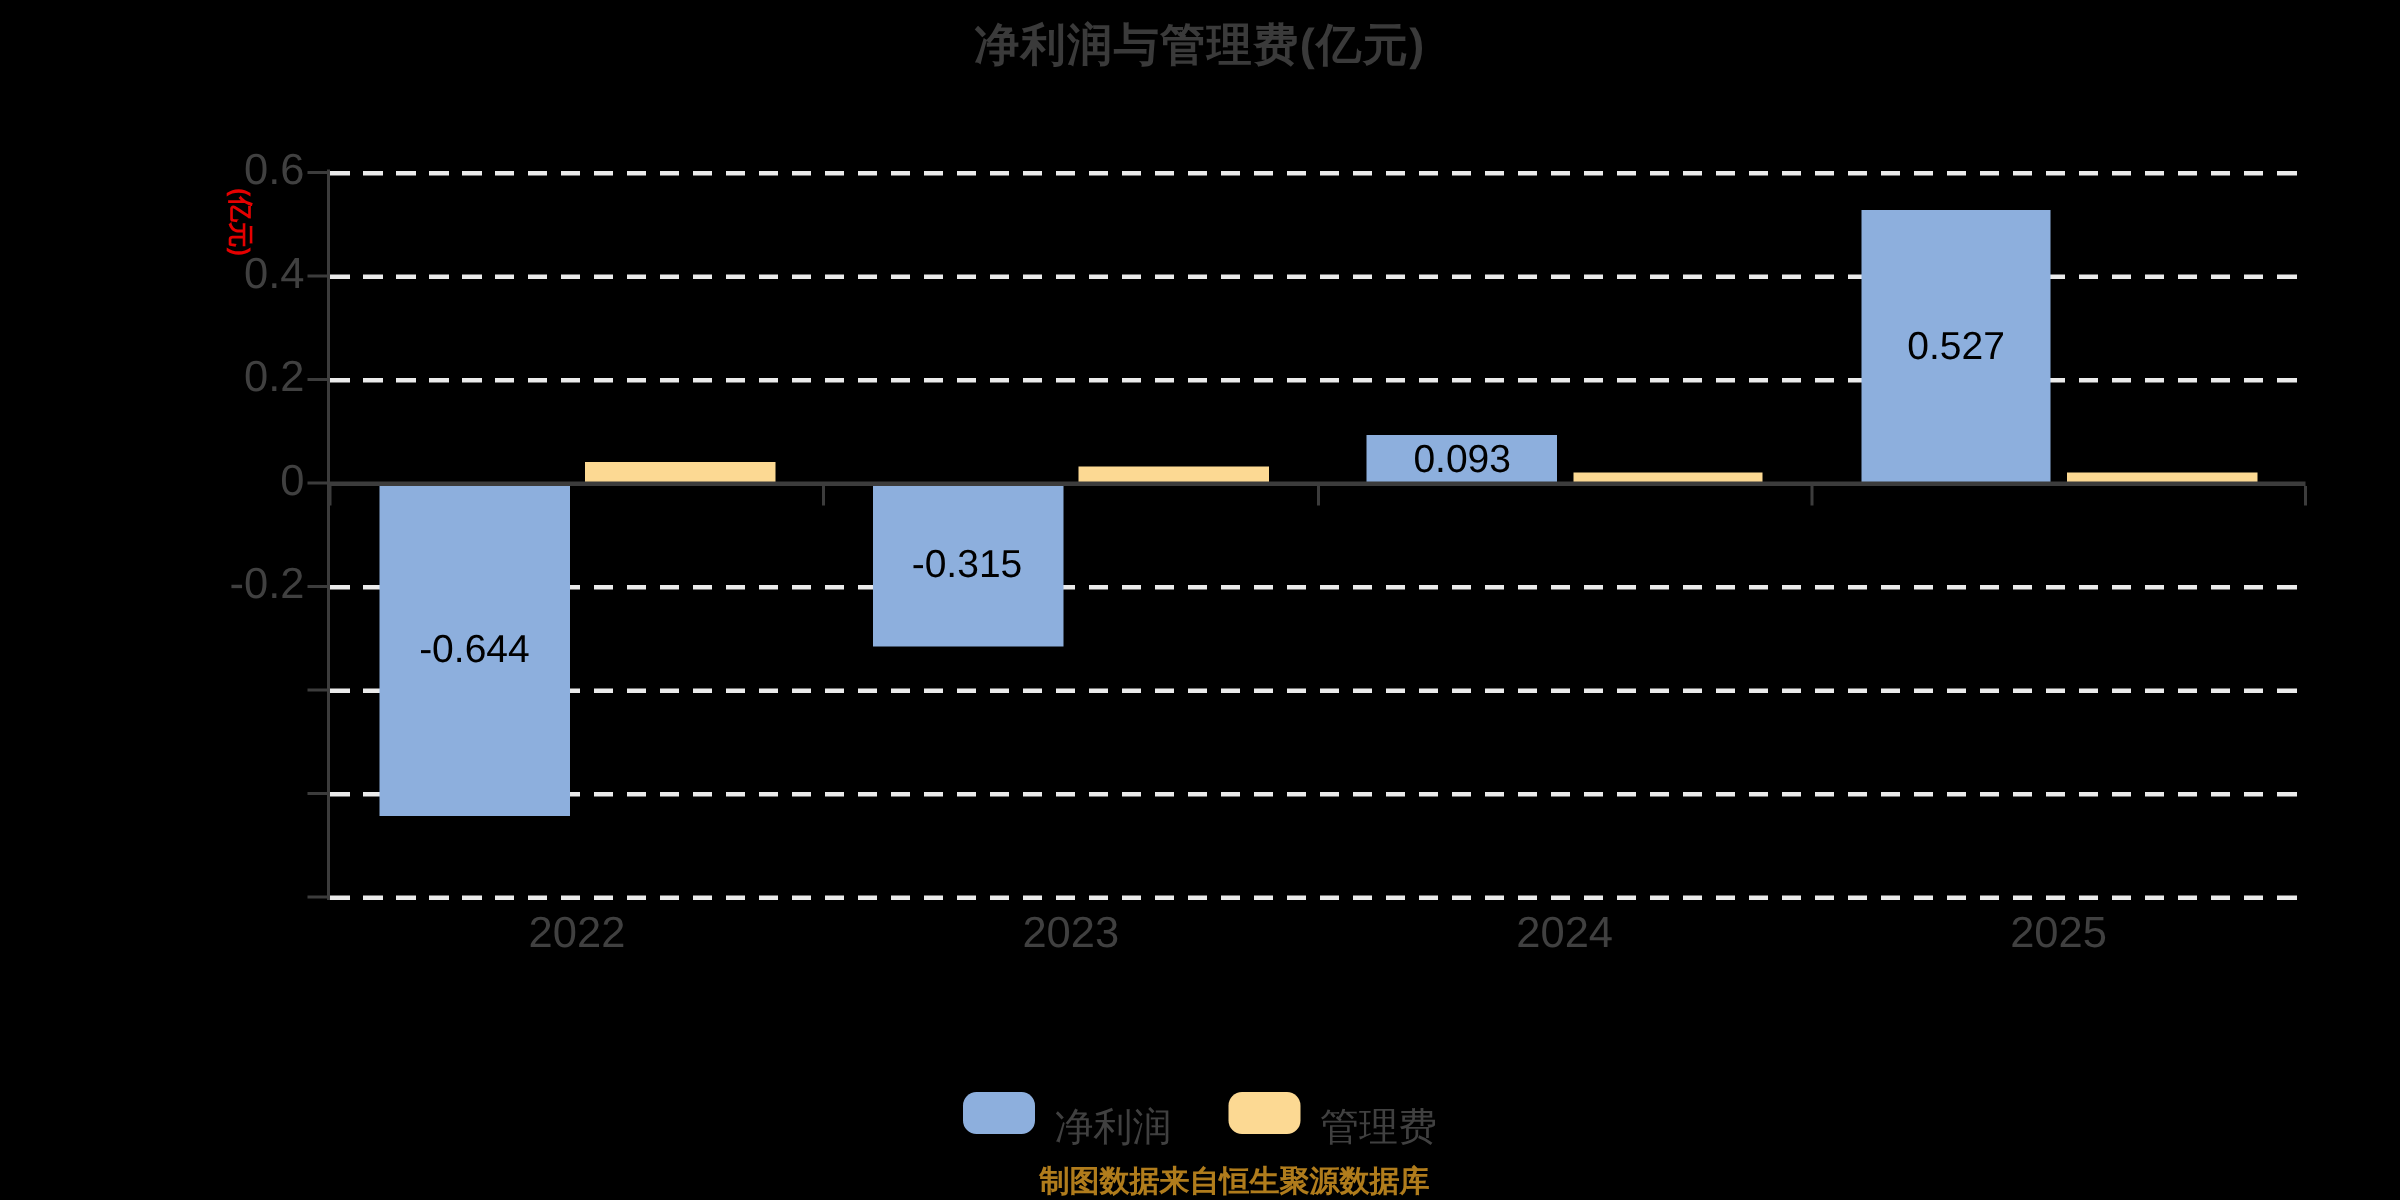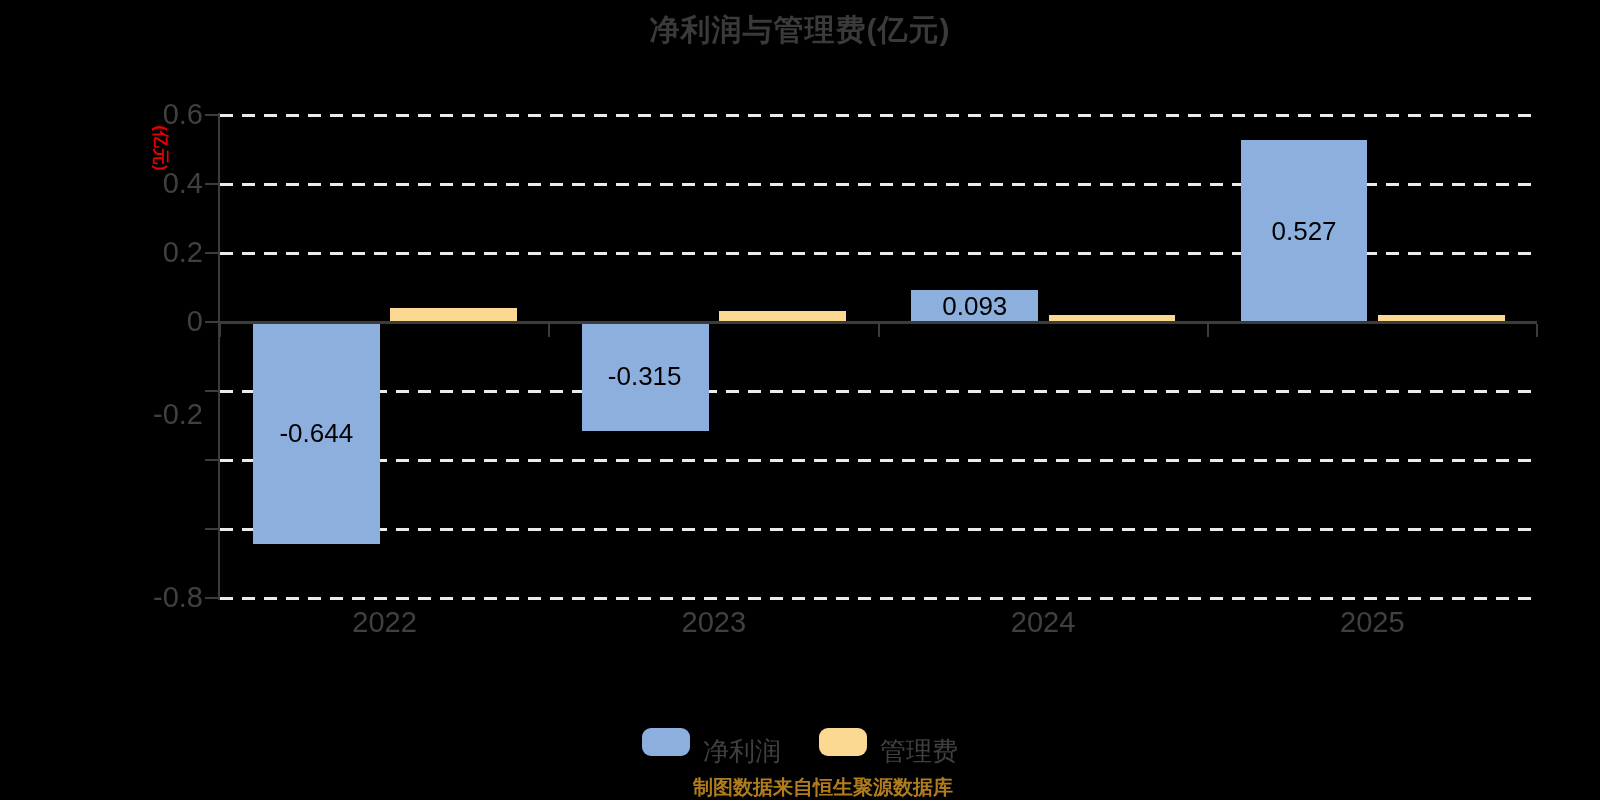--- a/index.html
+++ b/index.html
@@ -102,25 +102,24 @@
     <div class="y-axis-line" style="left: 218px; top: 113px; height: 487px;"></div>
     <div class="y-tick" style="left: 205px; top: 114px;"></div>
     <div class="y-tick-label" style="top: 115px;">0.6</div>
     <div class="y-tick" style="left: 205px; top: 183px;"></div>
     <div class="y-tick-label" style="top: 184px;">0.4</div>
     <div class="y-tick" style="left: 205px; top: 252px;"></div>
     <div class="y-tick-label" style="top: 253px;">0.2</div>
     <div class="y-tick" style="left: 205px; top: 321px;"></div>
     <div class="y-tick-label" style="top: 322px;">0</div>
     <div class="y-tick" style="left: 205px; top: 390px;"></div>
-    <div class="y-tick-label" style="top: 391px; margin-top: 24px;">-0.2</div>
+    <div class="y-tick-label" style="top: 391px;">-0.2</div>
     <div class="y-tick" style="left: 205px; top: 459px;"></div>
     <div class="y-tick" style="left: 205px; top: 528px;"></div>
     <div class="y-tick" style="left: 205px; top: 597px;"></div>
-    <div class="y-tick-label" style="top: 598px;">-0.8</div>
     <div class="x-tick" style="left: 219px; top: 324px;"></div>
     <div class="x-tick" style="left: 548.25px; top: 324px;"></div>
     <div class="x-tick" style="left: 877.5px; top: 324px;"></div>
     <div class="x-tick" style="left: 1206.75px; top: 324px;"></div>
     <div class="x-tick" style="left: 1536px; top: 324px;"></div>
     <div class="x-tick-label" style="left: 384.625px;">2022</div>
     <div class="x-tick-label" style="left: 713.875px;">2023</div>
     <div class="x-tick-label" style="left: 1043.12px;">2024</div>
     <div class="x-tick-label" style="left: 1372.38px;">2025</div>
   </div>

